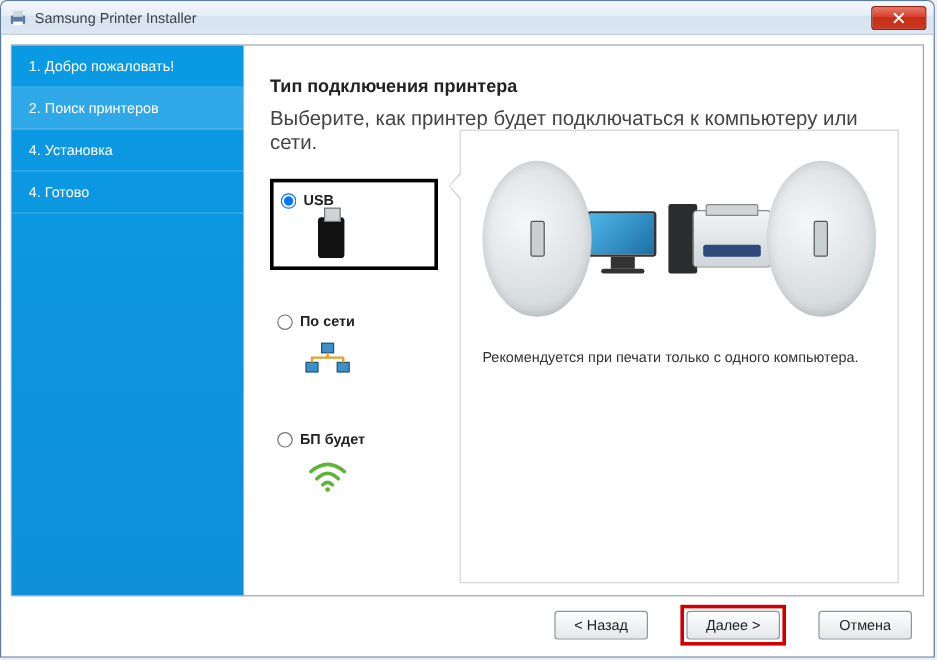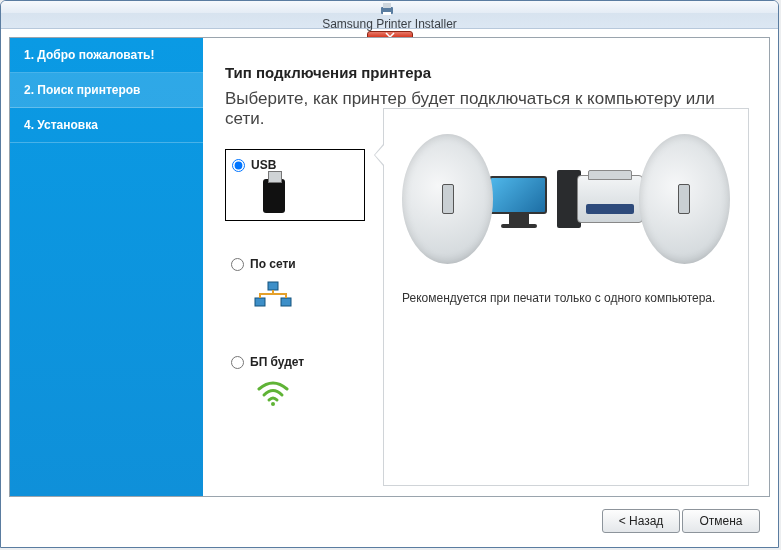--- a/index.html
+++ b/index.html
@@ -18,21 +18,20 @@
   overflow: hidden;
   position: relative;
 }
 .titlebar {
   height: 28px;
   background: linear-gradient(to bottom, #f6f9fc 0%, #e4ecf5 45%, #d7e3ef 46%, #dce7f3 100%);
   border-bottom: 1px solid #b7c8db;
   display: flex;
   align-items: center;
   padding: 0 6px;
-  flex-direction: column;
 }
 .titlebar .app-icon {
   width: 16px; height: 16px; margin-right: 6px;
   display: inline-flex; align-items:center; justify-content:center;
 }
 .titlebar .title { color: #3a3f45; font-size:12px; }
 .titlebar .spacer { flex: 1; }
 .close-btn {
   width: 46px; height: 20px;
   background: linear-gradient(to bottom, #e67a6a 0%, #d9402a 45%, #c22e17 46%, #cf3820 100%);
@@ -49,40 +48,40 @@
   display:flex;
 }
 .sidebar {
   width: 193px;
   background: linear-gradient(to bottom, #0a9ae4 0%, #0f90d9 100%);
   display:flex; flex-direction:column;
 }
 .sidebar .step {
   padding: 10px 14px;
   color:#fff;
-  font-weight:bold;
+  font-weight:normal;
   font-size:12px;
   border-bottom: 1px solid rgba(255,255,255,0.25);
 }
 .sidebar .step.active {
   background: rgba(255,255,255,0.15);
 }
 .main {
   flex:1; padding: 26px 28px 16px 22px;
   position:relative;
 }
 .main h2 { font-size:15px; color:#222; font-weight:bold; margin-bottom:8px;}
 .main .subtitle { font-size:17px; color:#444; margin-bottom:20px;}
 .options-col {
   width:140px; float:left;
 }
 .option {
   padding:8px 6px 6px 6px; margin-bottom:28px;
 }
-.option.highlight { border: 1px solid #000000; }
+.option.highlight { border: 3px solid #000000; }
 .option label {
   display:flex; align-items:center; gap:6px;
   font-size:12px; font-weight:bold; color:#222;
   margin-bottom:6px;
 }
 .option input[type=radio]{ width:13px; height:13px; }
 .option .opt-icon { width:44px; height:36px; display:flex; align-items:center; justify-content:center; margin-left:20px;}
 .usb-plug {
   width:22px; height:34px; background:#111; border-radius:3px; position:relative;
 }
@@ -147,21 +146,21 @@
   background:linear-gradient(to bottom,#f3f5f6,#cfd5d9);
   border:1px solid #888; border-radius:4px;
   position:relative;
 }
 .printer::before { content:''; position:absolute; top:-6px; left:10px; right:10px; height:8px; background:#d0d5d8; border:1px solid #888; border-radius:2px 2px 0 0;}
 .printer::after { content:''; position:absolute; bottom:8px; left:8px; right:8px; height:10px; background:#2d4a7b; border-radius:2px;}
 .mid-group { display:flex; align-items:flex-end; gap:4px;}
 .desc { font-size:12px; color:#333; line-height:1.9;}
 .footer {
   position:absolute; left:8px; right:8px; bottom:8px; height:36px;
-  display:flex; justify-content:flex-end; align-items:center; gap:2px;
+  display:flex; justify-content:flex-end; align-items:center; gap:27px;
   padding-right:10px;
 }
 .btn {
   min-width:78px; height:24px;
   padding: 0 12px;
   background:linear-gradient(to bottom,#fdfdfd,#e4e7ea);
   border:1px solid #8d949b;
   border-radius:3px;
   font-size:12px; color:#222;
   display:flex; align-items:center; justify-content:center;
@@ -189,20 +188,21 @@
         </svg>
     </div>
   </div>
 
   <div class="content-frame">
 
     <div class="sidebar">
       <div class="step">1. Добро пожаловать!</div>
       <div class="step active">2. Поиск принтеров</div>
       <div class="step">4. Установка</div>
+      <div class="step">4. Готово</div>
     </div>
 
     <div class="main">
       <h2>Тип подключения принтера</h2>
       <div class="subtitle">Выберите, как принтер будет подключаться к компьютеру или сети.</div>
 
       <div class="options-col">
 
         <div class="option highlight">
           <label>
@@ -273,18 +273,21 @@
       </div>
 
     </div>
 
   </div>
 
   <div class="footer">
     <div class="btn-wrap">
         <button class="btn">&lt; Назад</button>
       </div>
+    <div class="btn-wrap highlight">
+        <button class="btn">Далее &gt;</button>
+      </div>
     <div class="btn-wrap">
         <button class="btn">Отмена</button>
       </div>
   </div>
 
 </div>
 
 </body></html>

